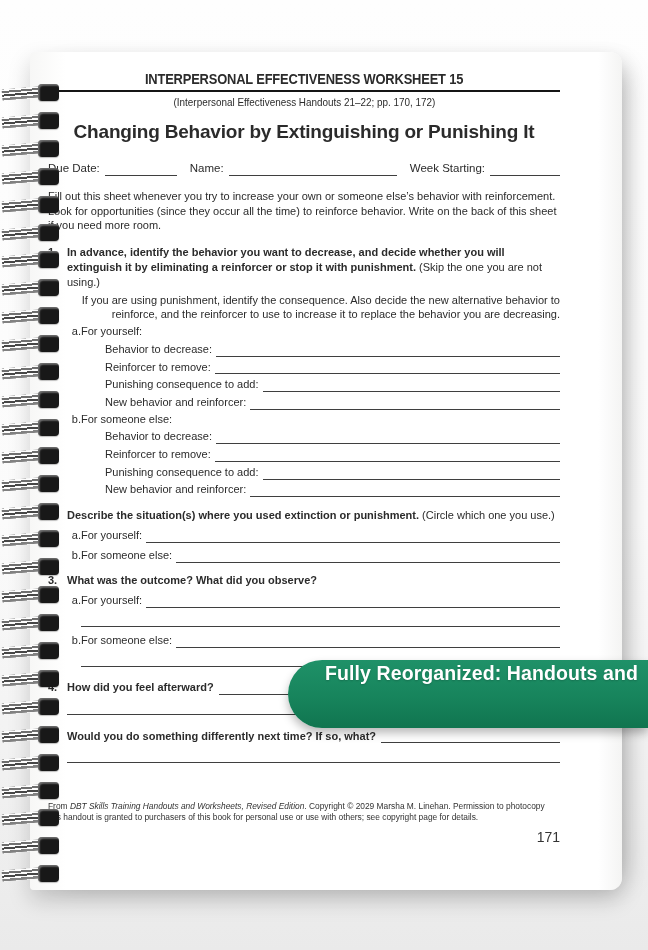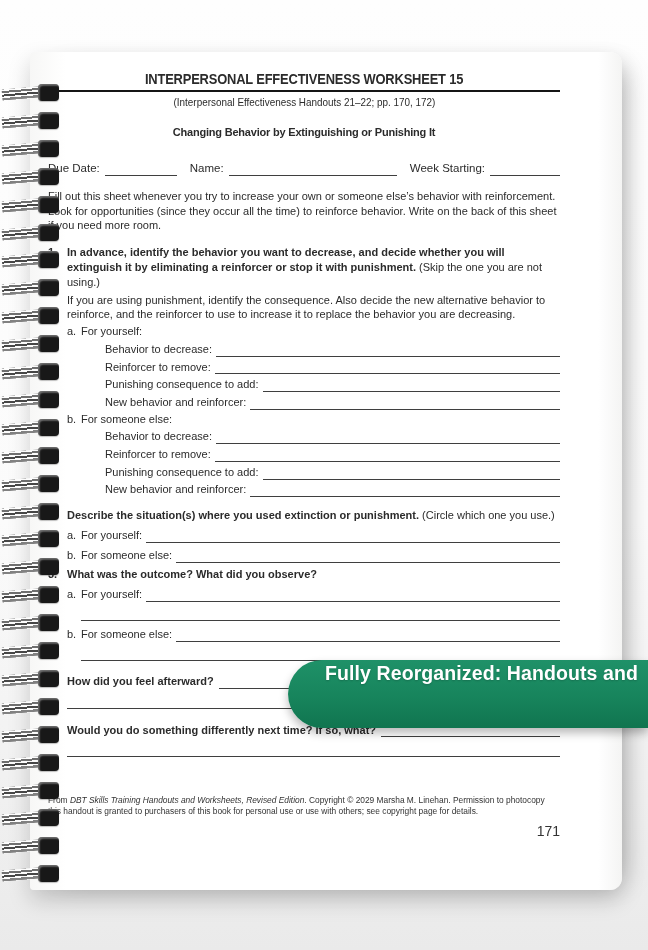--- a/index.html
+++ b/index.html
@@ -50,36 +50,36 @@
   }
   
   .ws-title {
     text-align: center; font-weight: bold; font-size: 15px; line-height: 16px;
     letter-spacing: -0.2px; white-space: nowrap;
   }
   .ws-title .squeeze { display: inline-block; transform: scaleX(0.86); transform-origin: center; }
   .title-rule { margin-top: 3px; border-bottom: 2.5px solid #151515; }
   .handouts-ref { margin-top: 4px; text-align: center; font-size: 11px; line-height: 13px; white-space: nowrap; }
   .handouts-ref .squeeze { display: inline-block; transform: scaleX(0.9); transform-origin: center; }
-  .main-title { margin-top: 13px; text-align: center; font-weight: bold; font-size: 11px; line-height: 20px; letter-spacing: -0.2px; }
+  .main-title { margin-top: 13px; text-align: center; font-weight: bold; font-size: 19px; line-height: 20px; letter-spacing: -0.2px; }
   
   .meta { margin-top: 19px; display: flex; align-items: flex-end; font-size: 11.5px; }
   .fill { border-bottom: 1px solid #3f3f3f; height: 12px; }
   .meta .fill-due { width: 72px; margin-left: 5px; }
   .meta .fill-name { flex: 1; margin-left: 5px; }
   .meta .fill-week { width: 70px; margin-left: 5px; }
   .meta .gap { width: 13px; }
   
   .intro { margin-top: 13px; }
   .item { margin-top: 12px; }
   .irow { display: flex; }
   .num { width: 19px; flex: 0 0 19px; font-weight: bold; }
   .itext { flex: 1; }
   .b { font-weight: bold; }
-  .ibody { margin-left: 19px; }
+  .ibody { margin-left: 19px; text-align: right; }
   .note { margin-top: 3px; }
   .sub { display: flex; align-items: flex-end; margin-top: 2px; min-height: 14.8px; }
   .sub .letter { width: 14px; flex: 0 0 14px; }
   .sub .fill { flex: 1; margin-left: 4px; }
   .sub.spaced { min-height: 18px; }
   .fields { margin-left: 14px; }
   .frow { display: flex; align-items: flex-end; height: 17.7px; }
   .frow .flabel { white-space: nowrap; padding-left: 24px; }
   .frow .fill { flex: 1; margin-left: 4px; }
   .contline { margin-left: 14px; height: 19px; border-bottom: 1px solid #3f3f3f; }
@@ -205,21 +205,21 @@
             <span class="fill"></span>
           </div>
           <div class="sub spaced">
             <span class="letter">b.</span>
             <span>For someone else:</span>
             <span class="fill"></span>
           </div>
         </div>
       </section>
 
-      <section class="item" style="margin-top:4px;">
+      <section class="item" style="margin-top:10px;">
         <div class="irow">
           <span class="num">3.</span>
           <div class="itext"><span class="b">What was the outcome? What did you observe?</span></div>
         </div>
         <div class="ibody">
           <div class="sub spaced">
             <span class="letter">a.</span>
             <span>For yourself:</span>
             <span class="fill"></span>
           </div>

